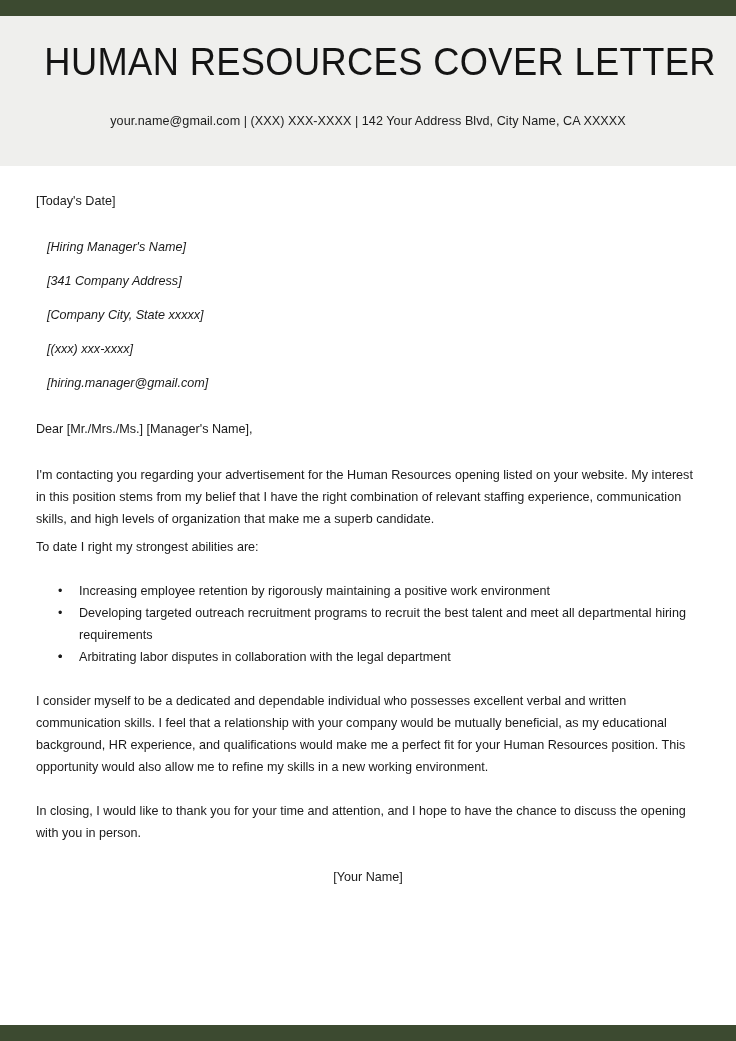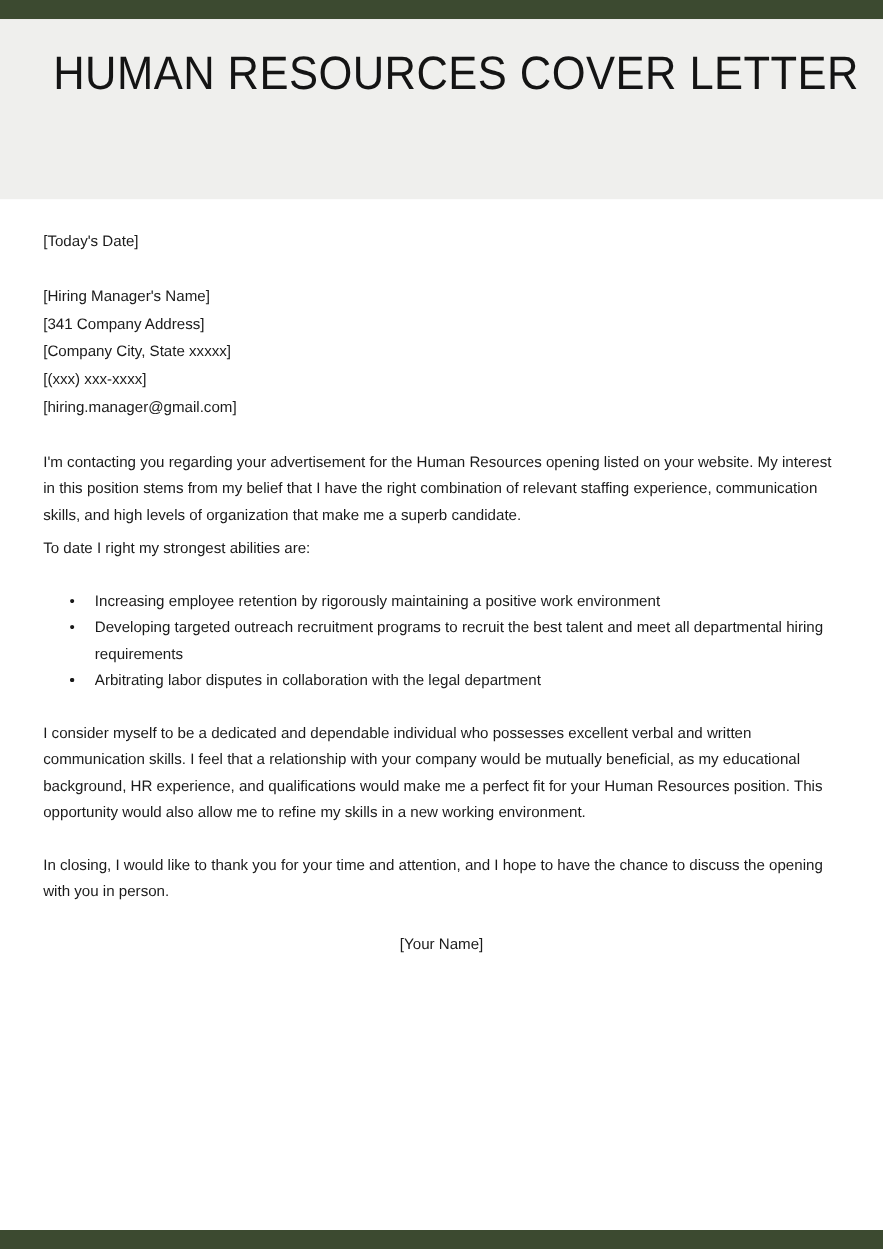--- a/index.html
+++ b/index.html
@@ -88,22 +88,23 @@
   }
 
   .date-line {
     margin: 0 0 24px 0;
   }
 
   .address-block {
     margin: 0 0 23px 0;
   }
   .address-block .addr-line {
-    margin: 0;
+    margin: 11px;
     line-height: 23px;
+    font-style: italic;
   }
 
   .salutation {
     margin: 0 0 24px 0;
   }
 
   .para {
     margin: 0 0 6px 0;
     max-width: 664px;
     text-align: left;
@@ -155,34 +156,36 @@
 </style>
 </head>
 <body>
 
 <div class="page">
 
   <div class="accent-bar top"></div>
 
   <header class="header-band">
     <h1 class="doc-title">HUMAN RESOURCES COVER LETTER</h1>
+    <div class="contact-line">your.name@gmail.com | (XXX) XXX-XXXX | 142 Your Address Blvd, City Name, CA XXXXX</div>
   </header>
 
   <main class="letter-body">
 
     <p class="blk date-line">[Today's Date]</p>
 
     <div class="address-block">
       <p class="addr-line">[Hiring Manager's Name]</p>
       <p class="addr-line">[341 Company Address]</p>
       <p class="addr-line">[Company City, State xxxxx]</p>
       <p class="addr-line">[(xxx) xxx-xxxx]</p>
       <p class="addr-line">[hiring.manager@gmail.com]</p>
     </div>
 
+    <p class="blk salutation">Dear [Mr./Mrs./Ms.] [Manager's Name],</p>
 
     <p class="para">I'm contacting you regarding your advertisement for the Human Resources opening listed on your website. My interest in this position stems from my belief that I have the right combination of relevant staffing experience, communication skills, and high levels of organization that make me a superb candidate.</p>
 
     <p class="blk lead-in">To date I right my strongest abilities are:</p>
 
     <div class="bullets-wrap">
       <ul class="abilities">
         <li>
           <span class="bullet-dot">•</span>
           <span>Increasing employee retention by rigorously maintaining a positive work environment</span>

